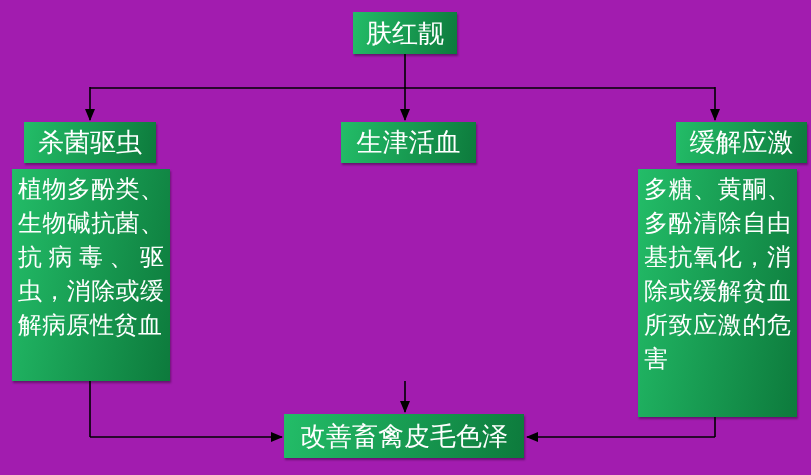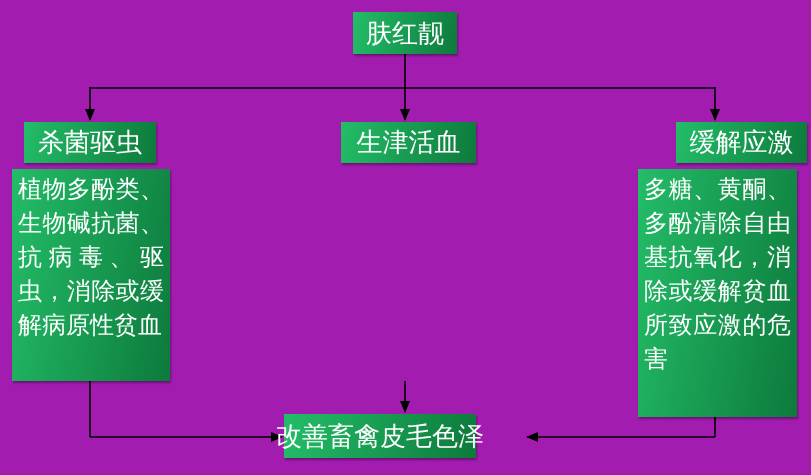--- a/index.html
+++ b/index.html
@@ -20,21 +20,21 @@
   .hdr-left{left:24px;top:122px;width:132px;height:41px;align-items:center;}
   .hdr-mid{left:341px;top:122px;width:135px;height:41px;}
   .hdr-right{left:647px;top:122px;width:131px;height:41px;margin-left:29px;}
   .desc{
     font-size:24px;line-height:34px;padding:3px 6px;
     text-align:justify;text-justify:inter-character;color:var(--txt);
   }
   .desc-left{left:12px;top:169px;width:158px;height:212px;}
   .desc-mid{left:333px;top:169px;width:154px;height:212px;padding:3px 4px;}
   .desc-right{left:638px;top:169px;width:159px;height:248px;}
-  .node-outcome{left:284px;top:414px;width:192px;height:44px;}
+  .node-outcome{left:284px;top:414px;width:240px;height:44px;}
   .sup{font-size:14px;vertical-align:8px;}
   .sub{font-size:14px;vertical-align:-5px;}
 </style>
 </head>
 <body>
 
 <div class="canvas" style="--g1: #23bd68; --g2: #0d7a3c; --txt: #ffffff; --line: #000000;">
 
   <svg class="connectors" width="811" height="475" viewBox="0 0 811 475">
     <defs>

